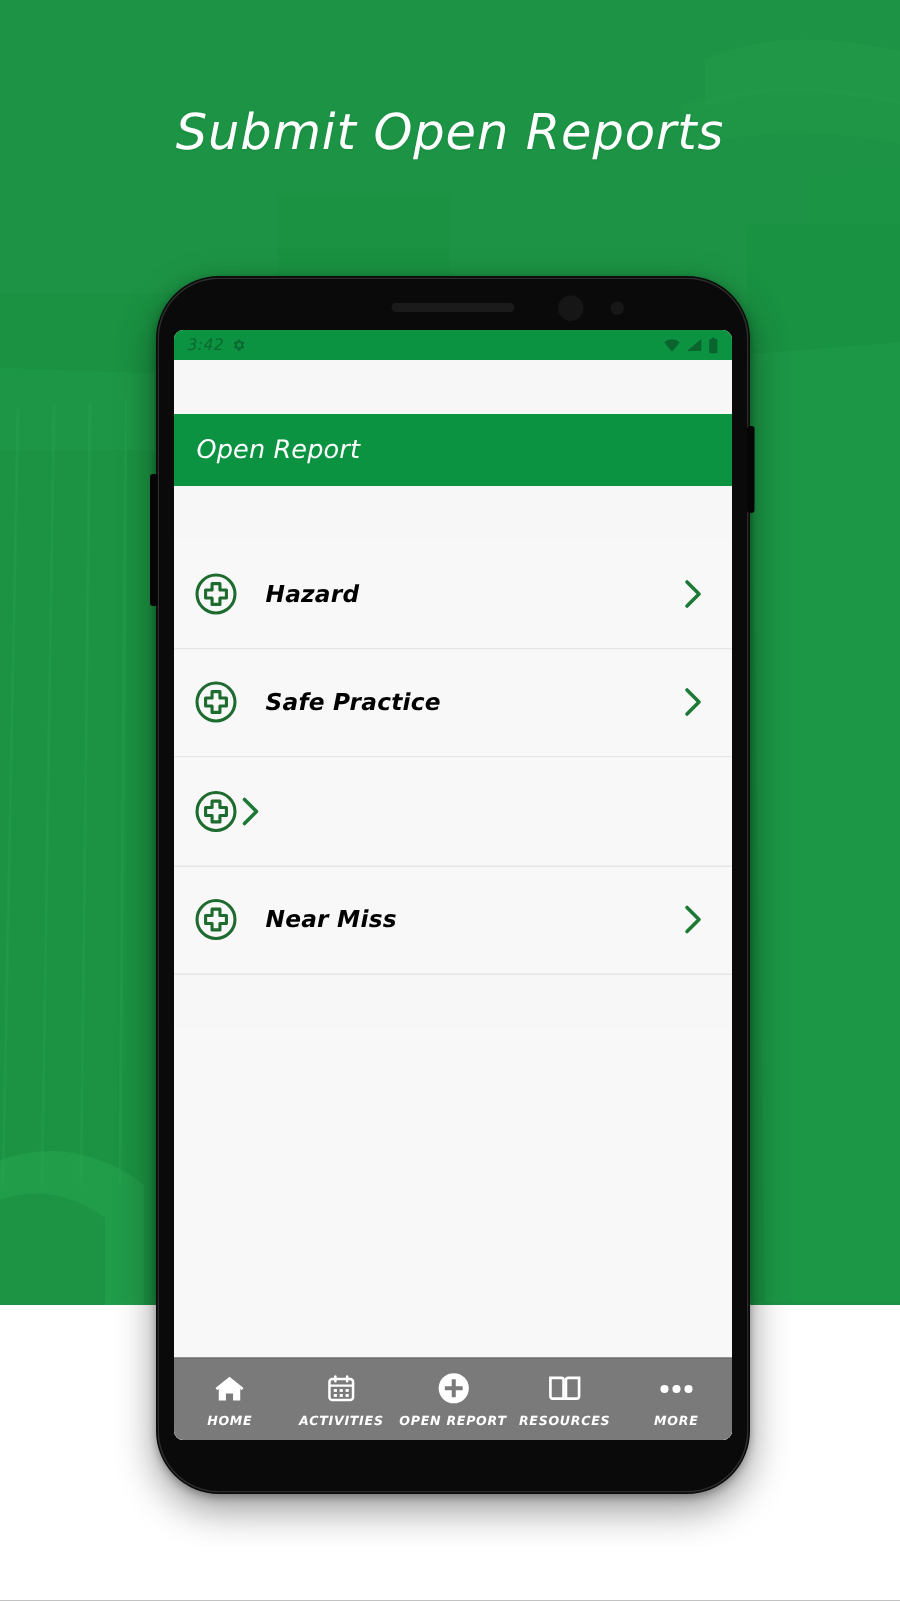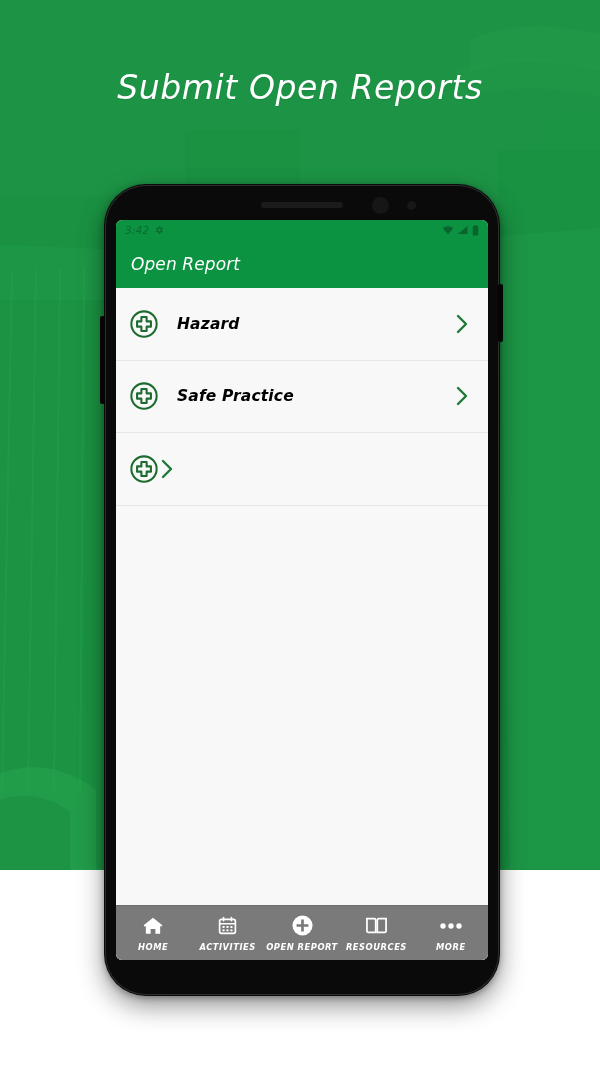--- a/index.html
+++ b/index.html
@@ -116,21 +116,21 @@
   .nav{
     flex:1; display:flex; flex-direction:column; align-items:center;
     justify-content:center; gap:5px; cursor:pointer;
   }
   .nav .nico{ height:22px; display:flex; align-items:center; }
   .nav .ntxt{
     color:#ffffff; font-size:8.4px; font-weight:700; letter-spacing:.5px;
     font-family:"DejaVu Sans", sans-serif;
   }
 
-  .screenbody{ display:flex; flex-direction:column; height:100%; }
+  .screenbody{ display:flex; flex-direction:column; height:100%;gap:36px; }
 </style>
 </head>
 <body>
 
 <div id="stage">
 
   <div id="backdrop">
     <svg width="600" height="870" viewBox="0 0 600 870">
       <rect x="0" y="0" width="600" height="870" fill="#1d9445"></rect>
 
@@ -245,20 +245,34 @@
                 <path d="M13.2 8.6 h5.6 v4.6 h4.6 v5.6 h-4.6 v4.6 h-5.6 v-4.6 h-4.6 v-5.6 h4.6 z" fill="none" stroke="#1d6b2f" stroke-width="2.2" stroke-linejoin="round"></path>
               </svg>
             </span>
             <span class="chev">
               <svg width="16" height="24" viewBox="0 0 16 24">
                 <path d="M4 4 L12 12 L4 20" fill="none" stroke="#1d7a36" stroke-width="2.4" stroke-linecap="round" stroke-linejoin="round"></path>
               </svg>
             </span>
           </div>
 
+          <div class="row">
+            <span class="ico">
+              <svg width="30" height="30" viewBox="0 0 32 32">
+                <circle cx="16" cy="16" r="13.5" fill="none" stroke="#1d6b2f" stroke-width="2.2"></circle>
+                <path d="M13.2 8.6 h5.6 v4.6 h4.6 v5.6 h-4.6 v4.6 h-5.6 v-4.6 h-4.6 v-5.6 h4.6 z" fill="none" stroke="#1d6b2f" stroke-width="2.2" stroke-linejoin="round"></path>
+              </svg>
+            </span>
+            <span class="lbl">Near Miss</span>
+            <span class="chev">
+              <svg width="16" height="24" viewBox="0 0 16 24">
+                <path d="M4 4 L12 12 L4 20" fill="none" stroke="#1d7a36" stroke-width="2.4" stroke-linecap="round" stroke-linejoin="round"></path>
+              </svg>
+            </span>
+          </div>
 
         </div>
 
         <div id="listfill"></div>
       </div>
 
       <div id="bottomnav">
 
         <div class="nav">
           <span class="nico">

